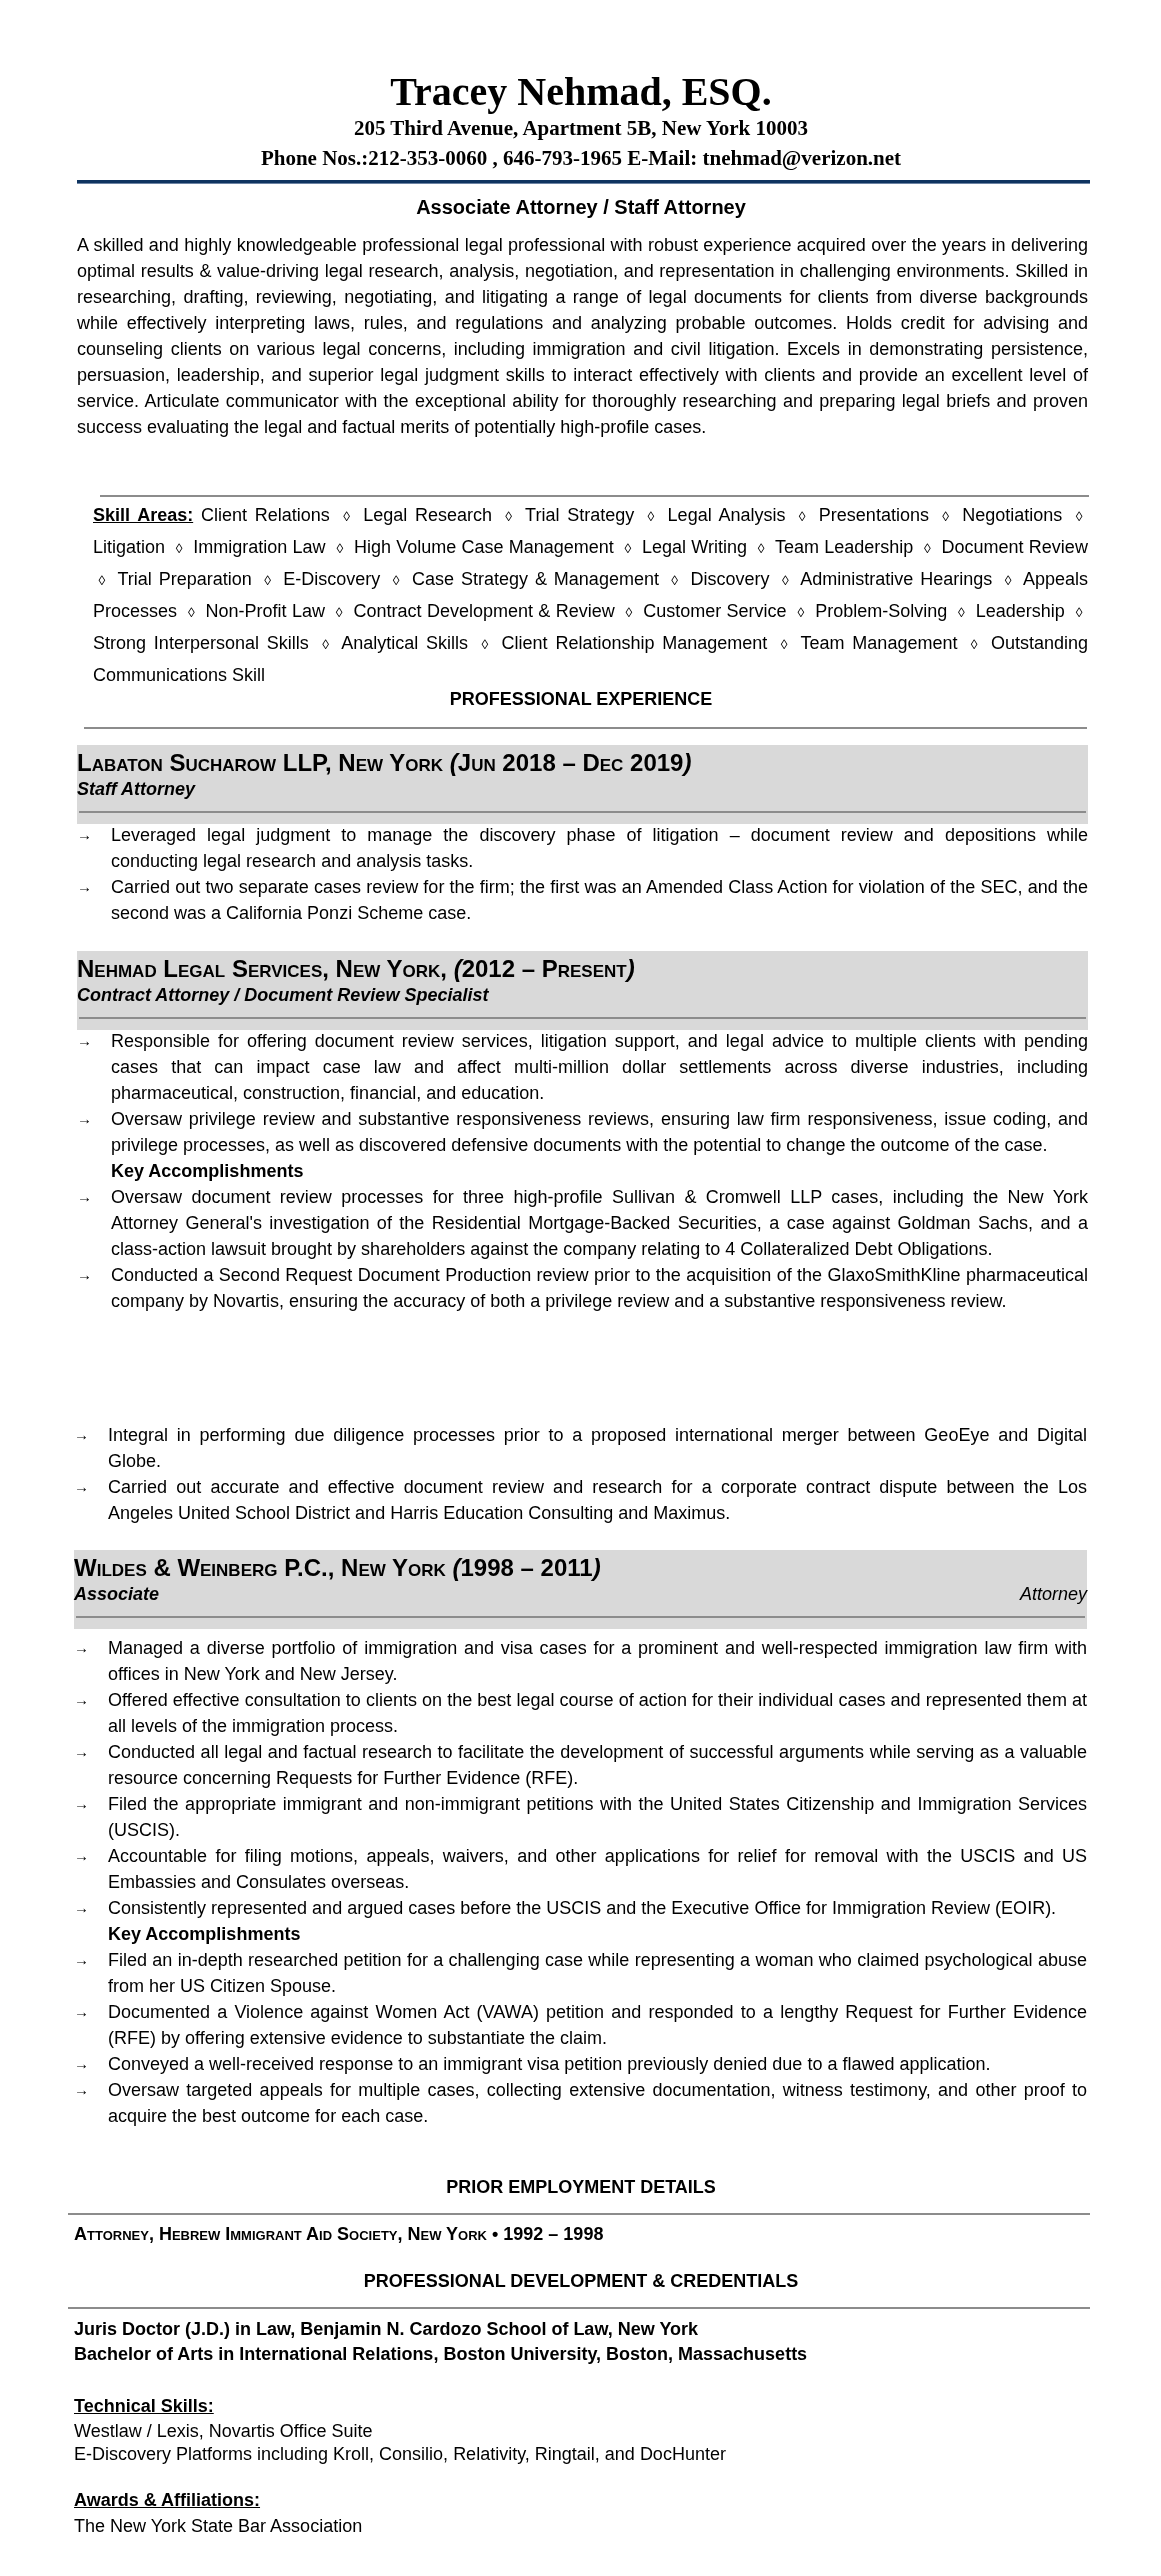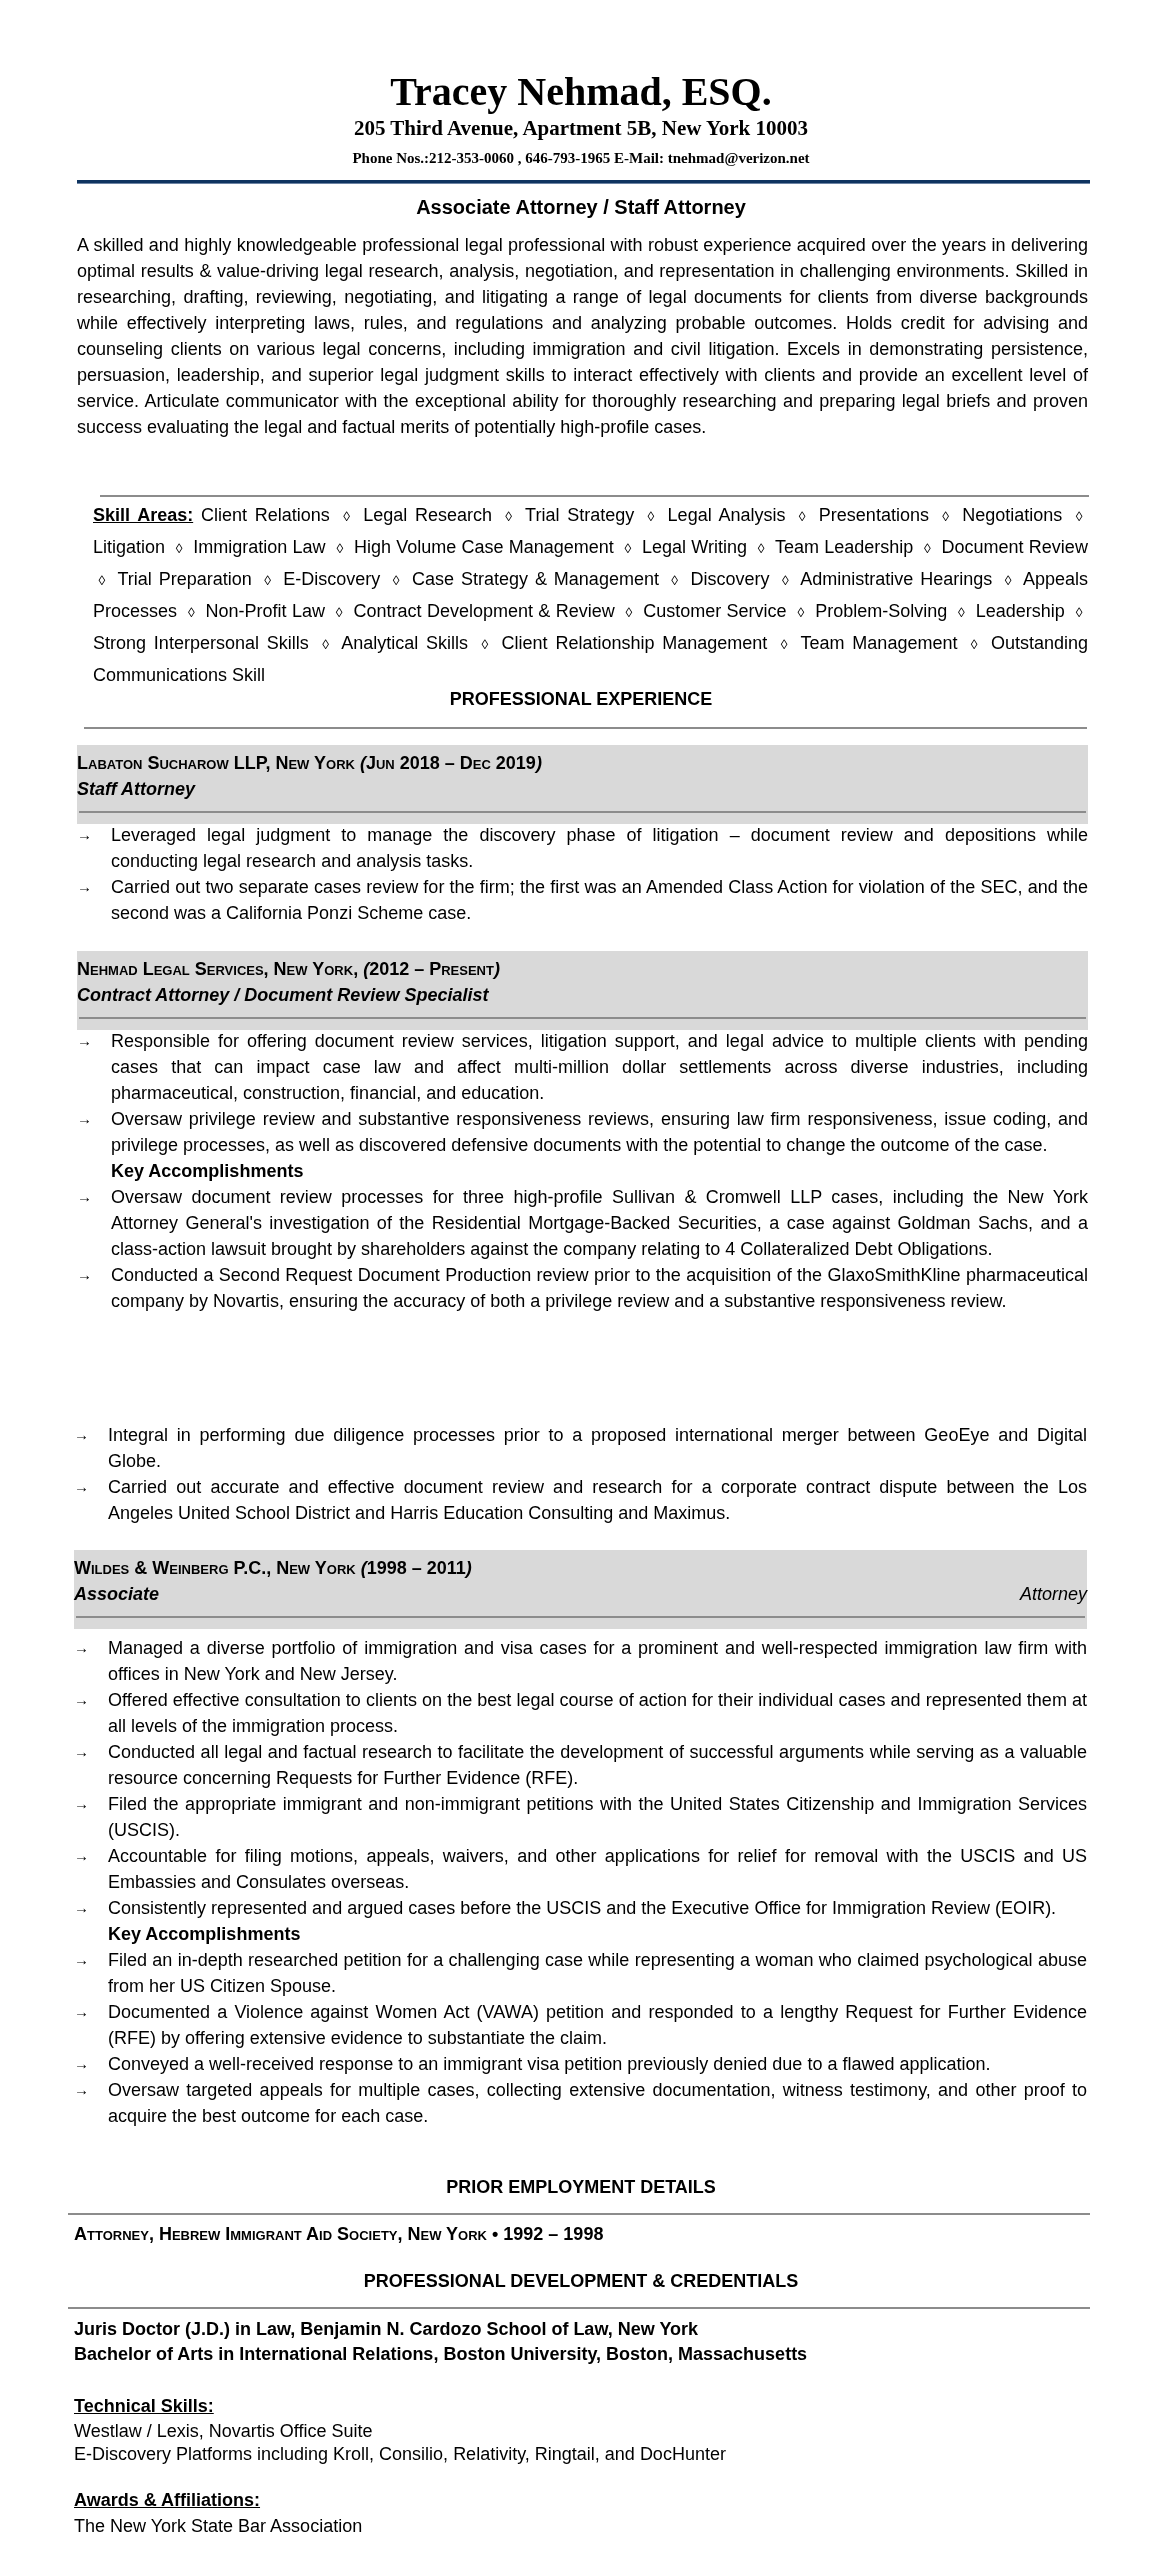--- a/index.html
+++ b/index.html
@@ -4,36 +4,36 @@
 <style>
   html, body { margin: 0; padding: 0; background: #ffffff; }
   body { width: 1162px; min-height: 2576px; position: relative; color: #000; }
   .page { position: relative; width: 1162px; height: 2576px; padding-left: 18px; }
   .abs { position: absolute; }
   .serif { font-family: "Liberation Serif", "DejaVu Serif", serif; }
   .sans { font-family: "Liberation Sans", "DejaVu Sans", sans-serif; }
 
   .name { left: 0; width: 1162px; top: 69px; text-align: center; font-size: 40px; font-weight: bold; line-height: 45px; }
   .addr { left: 0; width: 1162px; top: 116px; text-align: center; font-size: 21px; font-weight: bold; line-height: 25px; }
-  .phone { left: 0; width: 1162px; top: 146px; text-align: center; font-size: 15px; font-weight: bold; line-height: 25px; }
+  .phone { left: 0; width: 1162px; top: 146px; text-align: center; font-size: 21px; font-weight: bold; line-height: 25px; }
   .blue-rule { left: 77px; width: 1013px; top: 180px; height: 3.4px; background: #0f3460; border-bottom: 0.7px solid #6c83a3; }
   .headline { left: 0; width: 1162px; top: 195px; text-align: center; font-size: 20px; font-weight: bold; line-height: 25px; }
 
   .summary { left: 77px; width: 1011px; top: 232px; font-size: 18px; line-height: 26px; text-align: justify; }
 
   .gray-rule { height: 2.1px; background: #8c8c8c; }
 
   .skills { left: 93px; width: 995px; top: 500px; font-size: 18px; line-height: 31px; text-align: justify; }
   .skills .lbl { font-weight: bold; text-decoration: underline; }
   .skills .sep { font-size: 13.7px; margin: 0 5.5px; }
 
   .sec-title { left: 0; width: 1162px; text-align: center; font-size: 18px; font-weight: bold; line-height: 22px; }
 
   .jobhdr { left: 77px; width: 1011px; background: #d9d9d9; }
-  .jobhdr .co { position: absolute; left: 0; top: 6.9px; font-size: 18px; font-weight: bold; line-height: 22px; font-variant: small-caps; white-space: nowrap; }
+  .jobhdr .co { position: absolute; left: 0; top: 6.9px; font-size: 24px; font-weight: bold; line-height: 22px; font-variant: small-caps; white-space: nowrap; }
   .jobhdr .co .it { font-style: italic; }
   .jobhdr .role { position: absolute; left: 0; top: 33px; font-size: 18px; font-weight: bold; font-style: italic; line-height: 22px; white-space: nowrap; }
   .jobhdr .role-r { position: absolute; right: 0; top: 33px; font-size: 18px; font-weight: normal; font-style: italic; line-height: 22px; }
   .jobhdr .hr { position: absolute; left: 2.1px; right: 2.1px; bottom: 11px; height: 2.1px; background: #8c8c8c; }
 
   .bullets { left: 77px; width: 1011px; margin: 0; padding: 0; list-style: none; font-size: 18px; line-height: 26px; }
   .bullets li { position: relative; padding-left: 34px; text-align: justify; }
   .bullets li .arrow { position: absolute; left: 0; top: 0; width: 20.6px; font-size: 15px; }
   .bullets li.key { font-weight: bold; padding-left: 34px; }
 

